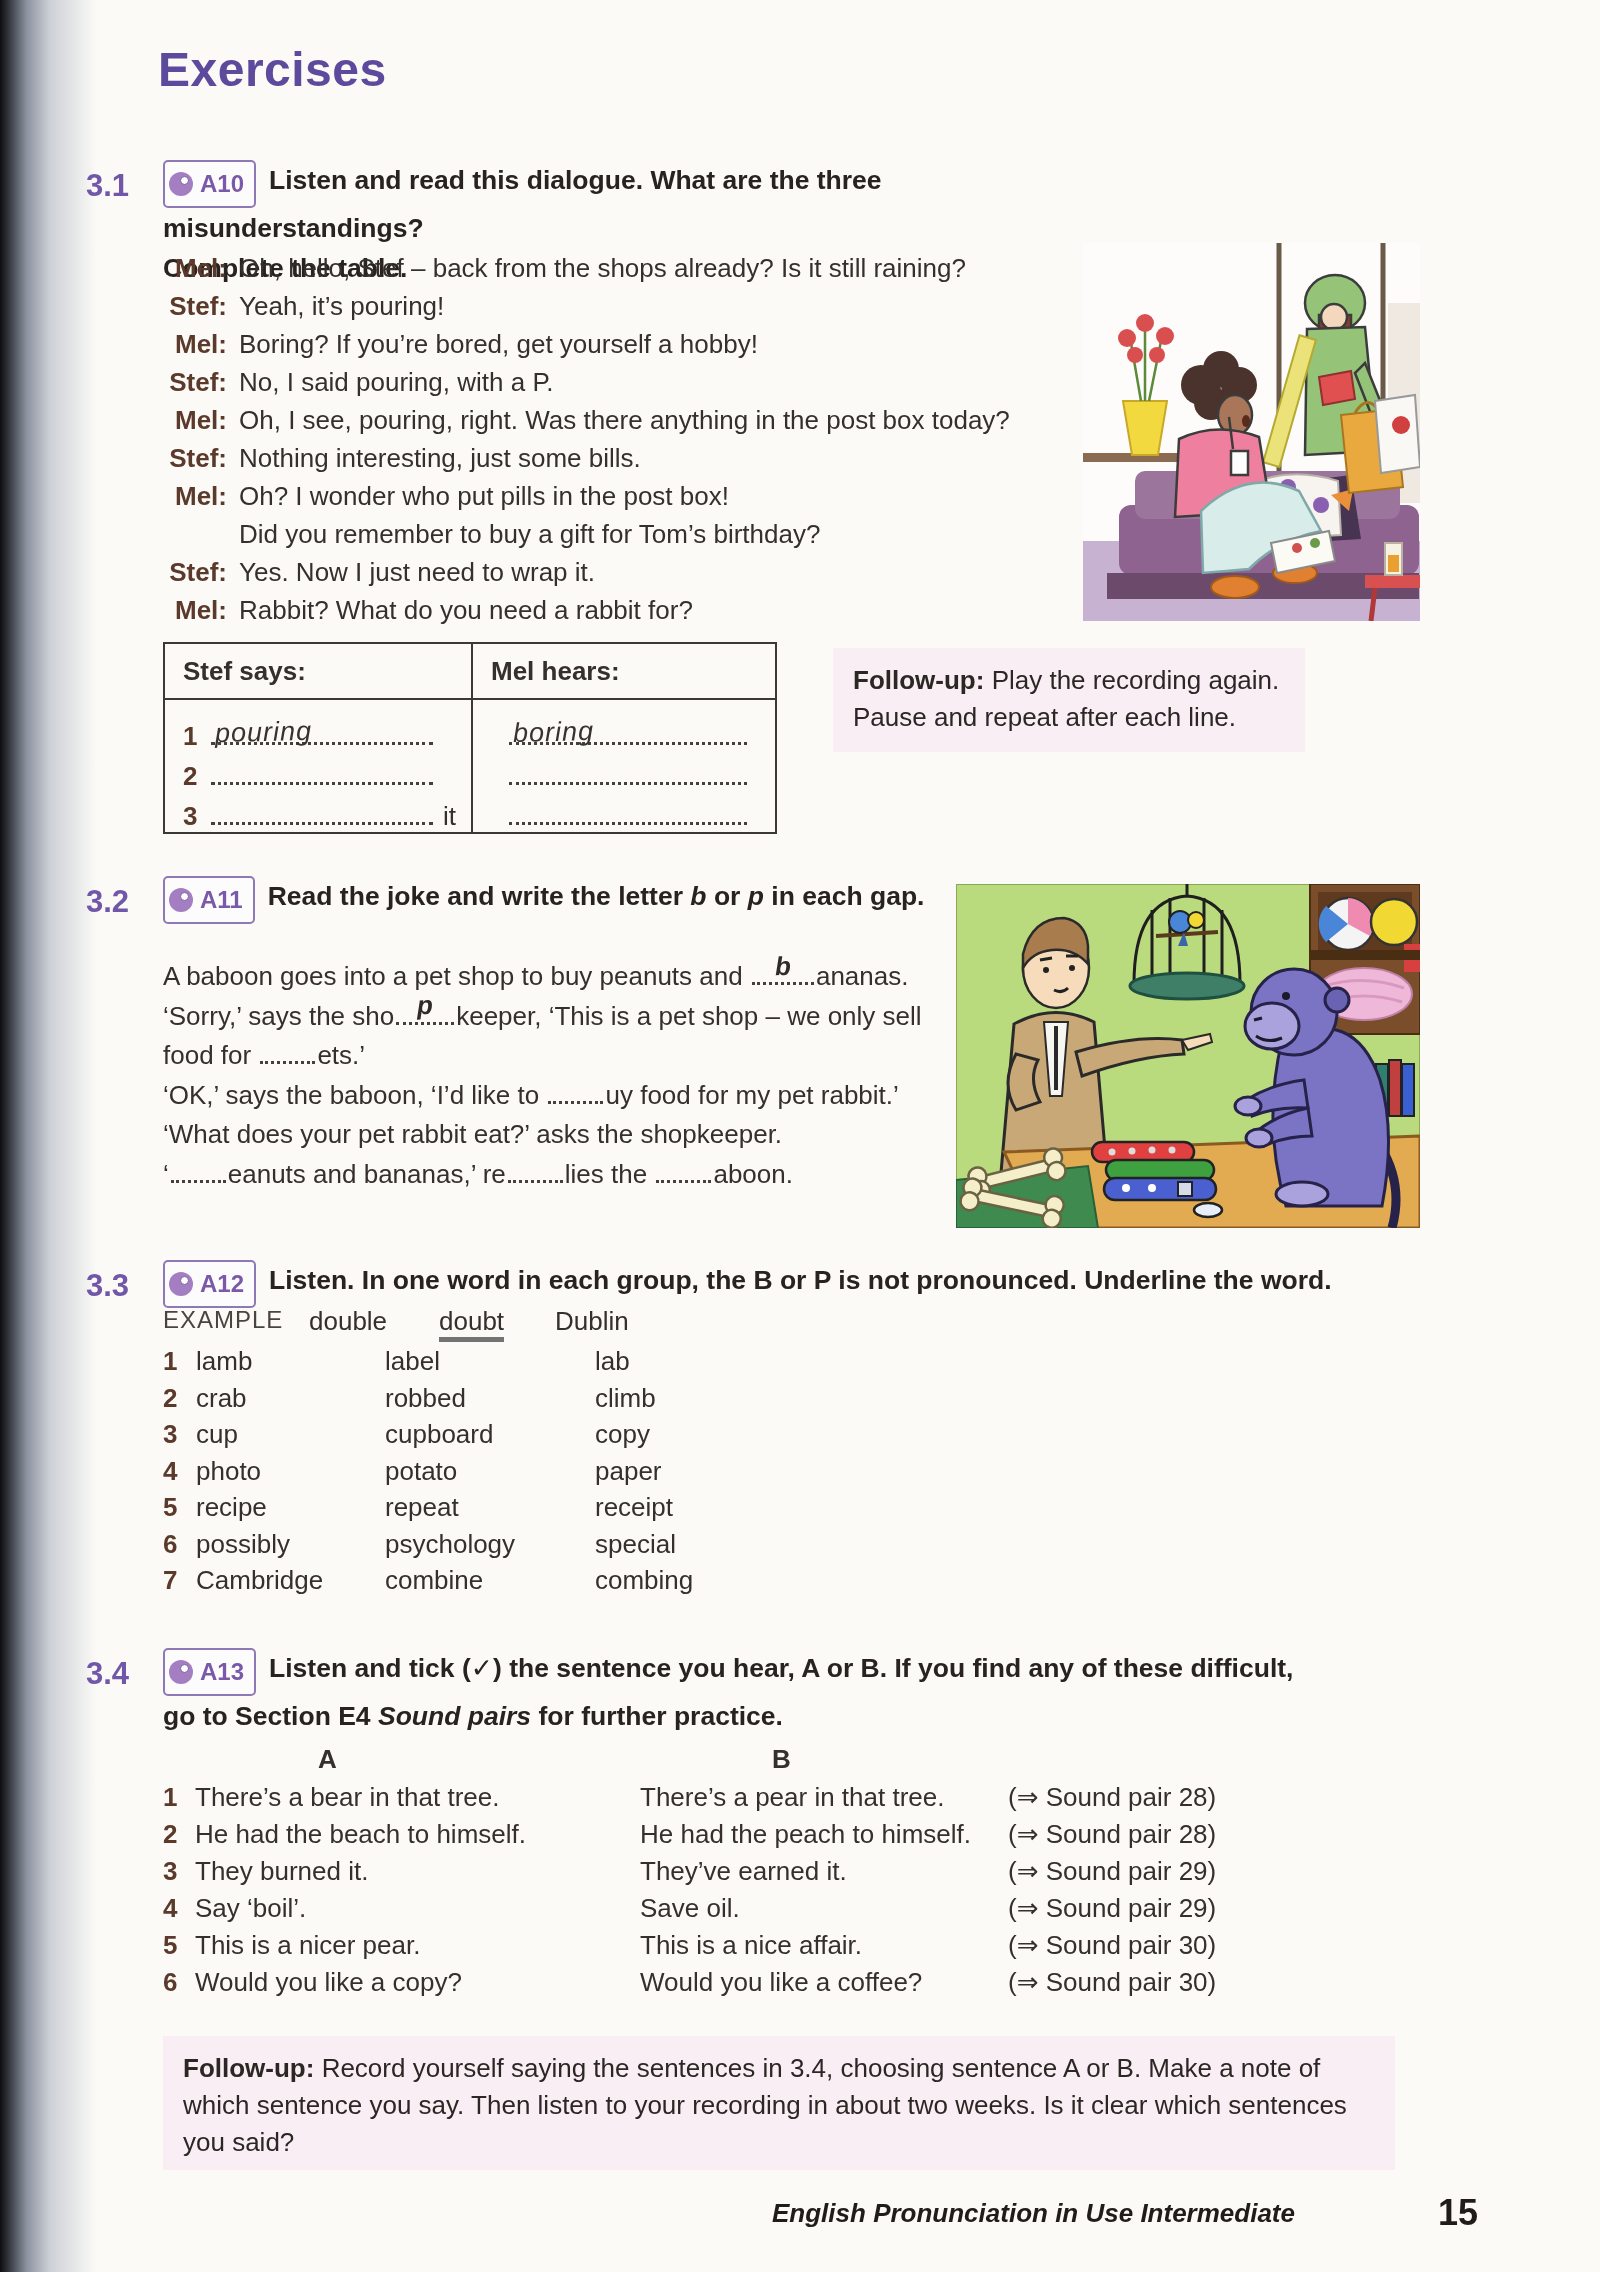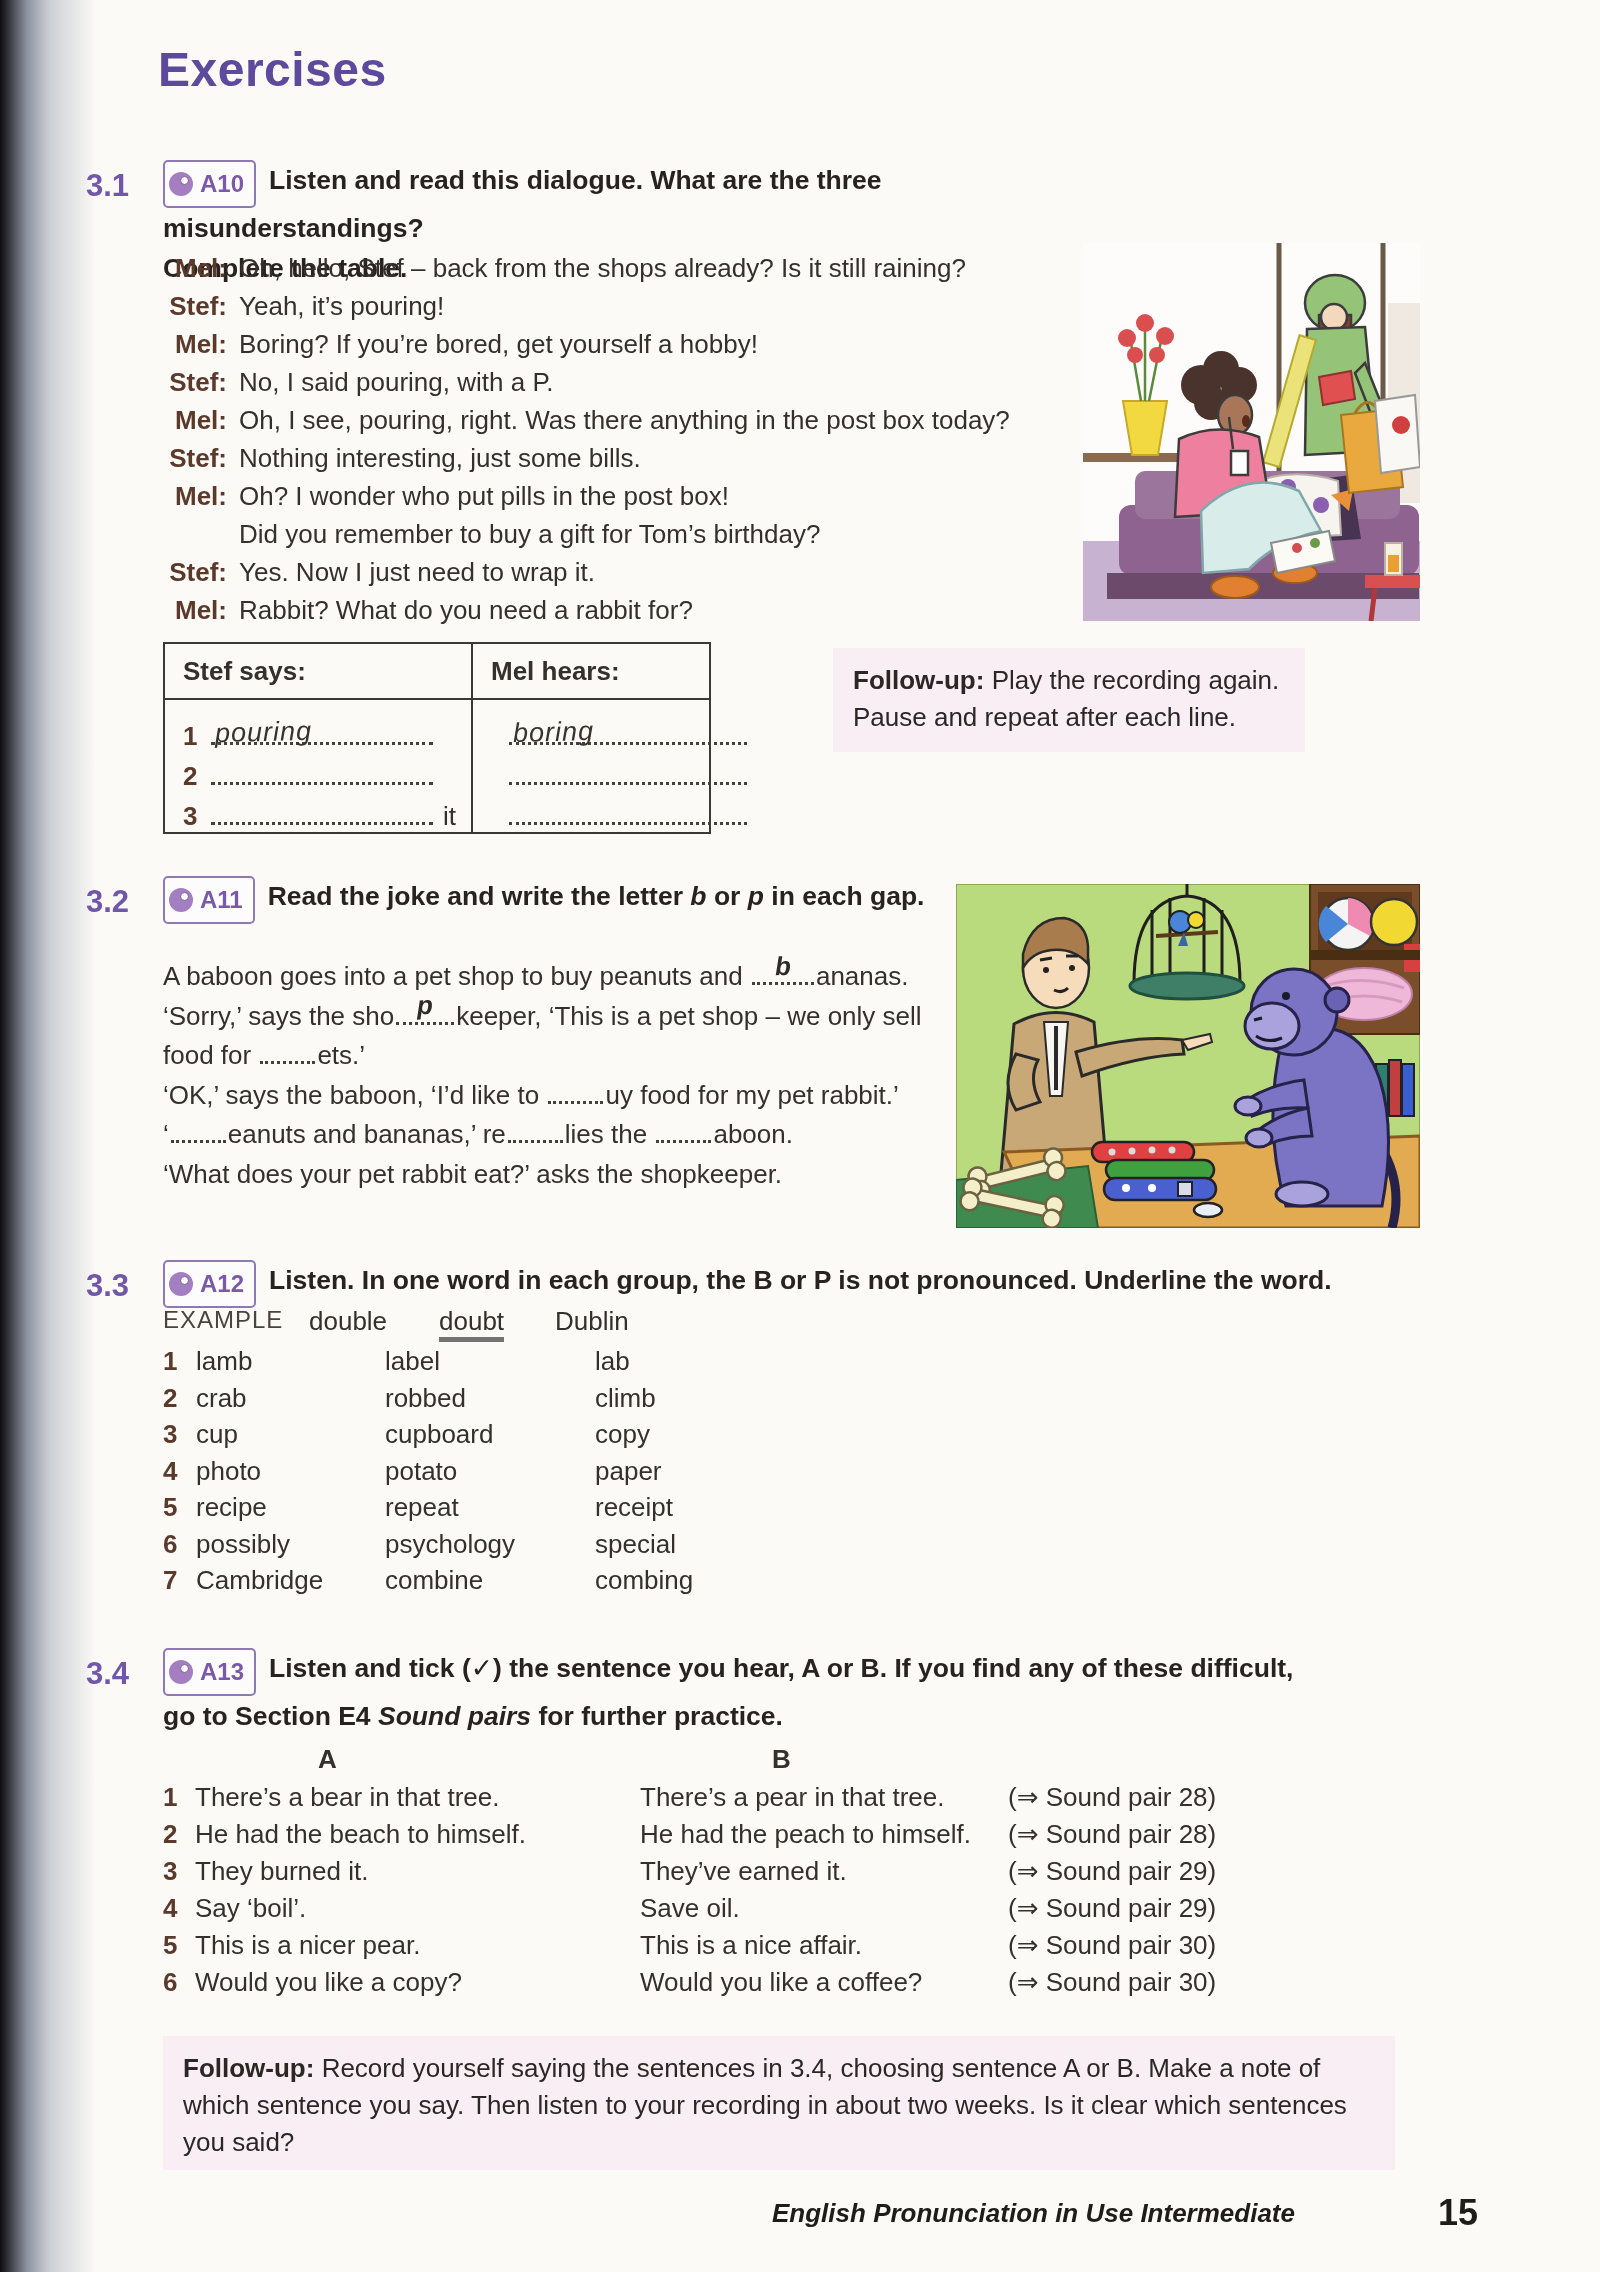--- a/index.html
+++ b/index.html
@@ -19,21 +19,21 @@
   .audio-disc::after{content:'';position:absolute;width:7px;height:7px;background:#fff;border:1px solid #7a5aa0;
         border-radius:50%;top:4px;left:11px;}
   .audio-label{color:#7a5aa8;font-size:24px;font-weight:600;}
 
   .dialogue{position:absolute;left:163px;top:249px;font-size:26px;line-height:38px;}
   .dline{display:flex;}
   .dspeaker{width:64px;text-align:right;margin-right:12px;font-weight:700;color:#5c3a2b;flex:none;}
 
   .illus{position:absolute;}
 
-  .mtable{position:absolute;left:163px;top:642px;width:548px;height:192px;border:2px solid #3c3835;box-sizing:border-box;}
+  .mtable{position:absolute;left:163px;top:642px;width:614px;height:192px;border:2px solid #3c3835;box-sizing:border-box;}
   .mtable .vdiv{position:absolute;left:306px;top:0;bottom:0;width:2px;background:#3c3835;}
   .mthead{position:relative;height:54px;border-bottom:2px solid #3c3835;font-size:26px;font-weight:600;}
   .mthead span{position:absolute;top:12px;}
   .mth-left{left:18px;} .mth-right{left:326px;}
   .mtbody{padding-top:12px;}
   .trow{position:relative;height:40px;padding-left:18px;font-size:26px;}
   .tnum{display:inline-block;width:22px;font-weight:700;color:#5c3a2b;}
   .dotline{display:inline-block;position:relative;border-bottom:3px dotted #45403a;height:30px;vertical-align:baseline;}
   .dotline.dl-left{width:222px;margin-left:6px;}
   .dotline.dl-right{position:absolute;left:344px;width:238px;}
@@ -256,23 +256,23 @@
   </div>
 
   <div class="joke">
 
       <div><span>A baboon goes into a pet shop to buy peanuts and </span><span class="gap" style="width: 62px;"><span class="gap-answer">b</span></span><span>ananas.</span></div>
 
       <div><span>‘Sorry,’ says the sho</span><span class="gap" style="width: 58px;"><span class="gap-answer">p</span></span><span>keeper, ‘This is a pet shop – we only sell food for </span><span class="gap" style="width: 55px;"></span><span>ets.’</span></div>
 
       <div><span>‘OK,’ says the baboon, ‘I’d like to </span><span class="gap" style="width: 55px;"></span><span>uy food for my pet rabbit.’</span></div>
 
+      <div><span>‘What does your pet rabbit eat?’ asks the shopkeeper.</span></div>
+
       <div><span>‘</span><span class="gap" style="width: 55px;"></span><span>eanuts and bananas,’ re</span><span class="gap" style="width: 55px;"></span><span>lies the </span><span class="gap" style="width: 55px;"></span><span>aboon.</span></div>
-
-      <div><span>‘What does your pet rabbit eat?’ asks the shopkeeper.</span></div>
     </div>
 
   <div class="illus" style="left:956px;top:884px;width:464px;height:344px;">
     <svg width="464" height="344" viewBox="0 0 464 344">
       <rect width="464" height="344" fill="#bada7e" stroke="#8aa855" stroke-width="2"></rect>
       <rect x="354" y="0" width="110" height="150" fill="#7a4e2a" stroke="#4a2e14" stroke-width="2"></rect>
       <rect x="362" y="8" width="94" height="58" fill="#5f3a1e"></rect>
       <circle cx="392" cy="40" r="26" fill="#f4f4f4" stroke="#333333" stroke-width="2.5"></circle>
       <path d="M392 14 A26 26 0 0 1 414 52 L392 40 Z" fill="#ef8ab0"></path>
       <path d="M370 58 A26 26 0 0 1 370 22 L392 40 Z" fill="#4a86d8"></path>

